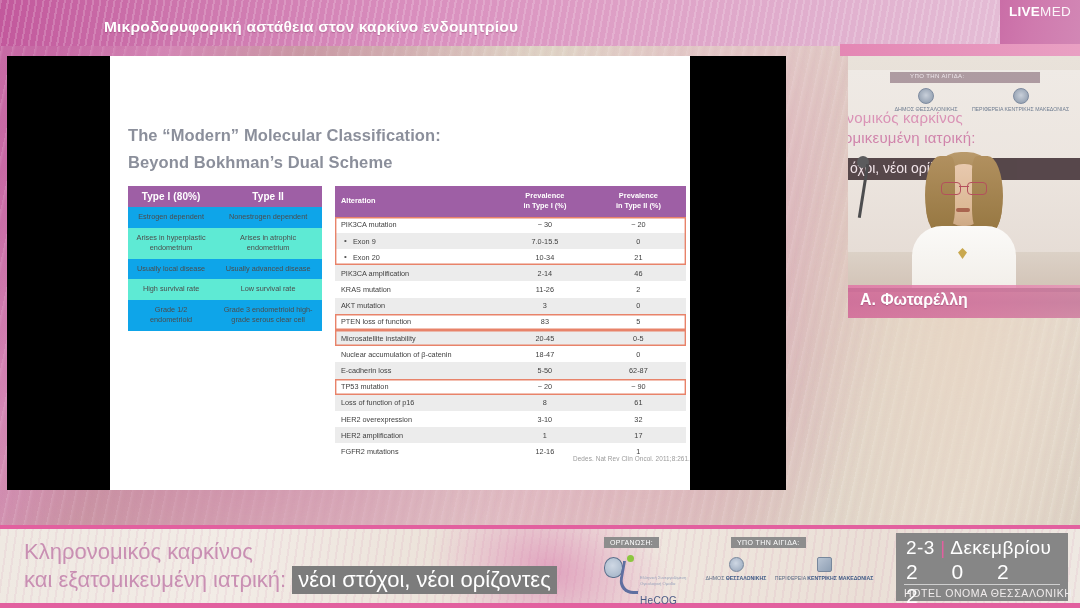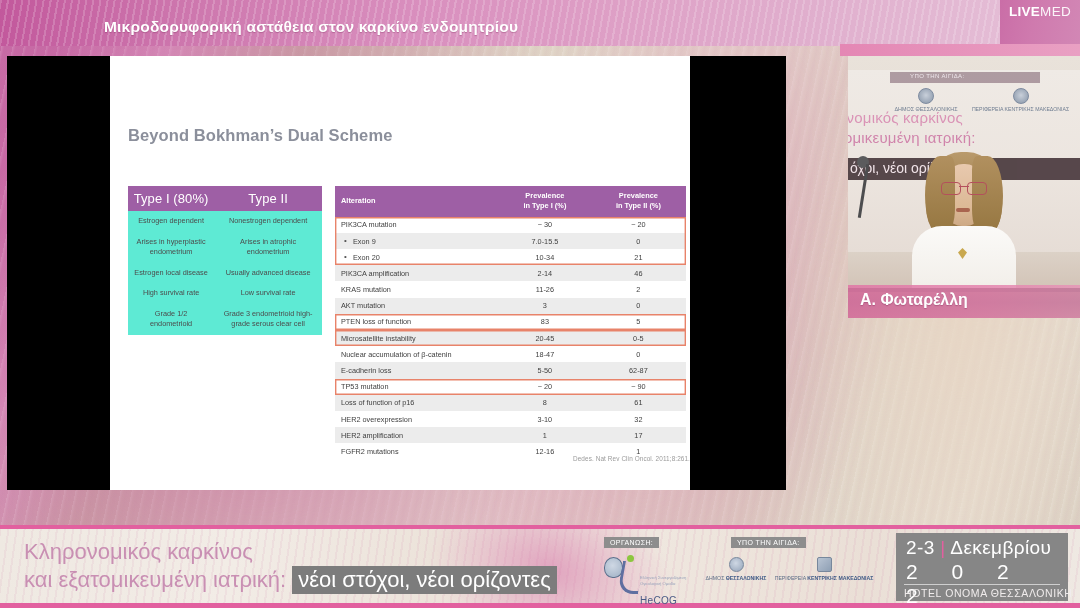--- a/index.html
+++ b/index.html
@@ -48,24 +48,24 @@
   
   .slide-stage{position:absolute;left:7px;top:56px;width:779px;height:434px;background:#000;}
   .slide-white{position:absolute;left:103px;top:0;width:580px;height:434px;background:#fff;}
 
   .slide-title{position:absolute;left:18px;top:66px;width:540px;
     color:#8b8f9b;font-size:16.5px;font-weight:bold;line-height:1.62;letter-spacing:.1px;}
 
   
   .tbl-left{position:absolute;left:18px;top:130px;width:194px;
     border-collapse:collapse;font-size:7.3px;color:#4c4c4c;}
-  .tbl-left th{background:#9e5fa5;color:#fff;font-size:13px;font-weight:normal;
+  .tbl-left th{background:#9e5fa5;color:#fff;font-size:10px;font-weight:bold;
     padding:5px 3px;text-align:center;letter-spacing:.1px;}
   .tbl-left td{padding:5px 6px;text-align:center;line-height:1.45;vertical-align:middle;}
-  .tbl-left tr.odd td{background:#5eead4;text-align:center;}
+  .tbl-left tr.odd td{background:#0ea5e9;text-align:center;}
   .tbl-left tr.even td{background:#5eead4;}
 
   
   .tbl-right{position:absolute;left:225px;top:130px;width:351px;
     border-collapse:collapse;font-size:7.3px;color:#3f3f3f;}
   .tbl-right th{background:#9e5fa5;color:#fff;font-weight:bold;font-size:7.4px;
     padding:5px 6px;line-height:1.4;}
   .tbl-right th.alt{text-align:left;width:152px;}
   .tbl-right th.pv{}
   .tbl-right td{padding:3.6px 6px;vertical-align:middle;}
@@ -195,41 +195,42 @@
     <div class="topbar-title">Μικροδορυφορική αστάθεια στον καρκίνο ενδομητρίου</div>
     <div class="livemed">
       <span class="lv">LIVE</span><span class="md">MED</span>
     </div>
   </div>
 
   <div class="slide-stage">
     <div class="slide-white">
 
       <div class="slide-title">
+        <div>The “Modern” Molecular Classification:</div>
         <div>Beyond Bokhman’s Dual Scheme</div>
       </div>
 
       <table class="tbl-left">
         <thead>
           <tr>
             <th>Type I (80%)</th>
             <th>Type II</th>
           </tr>
         </thead>
         <tbody>
             <tr class="odd">
               <td>Estrogen dependent</td>
               <td>Nonestrogen dependent</td>
             </tr>
             <tr class="even">
               <td>Arises in hyperplastic endometrium</td>
               <td>Arises in atrophic endometrium</td>
             </tr>
             <tr class="odd">
-              <td>Estrogen local disease</td>
+              <td>Usually local disease</td>
               <td>Usually advanced disease</td>
             </tr>
             <tr class="even">
               <td>High survival rate</td>
               <td>Low survival rate</td>
             </tr>
             <tr class="odd">
               <td>Grade 1/2 endometrioid</td>
               <td>Grade 3 endometrioid high-grade serous clear cell</td>
             </tr>

